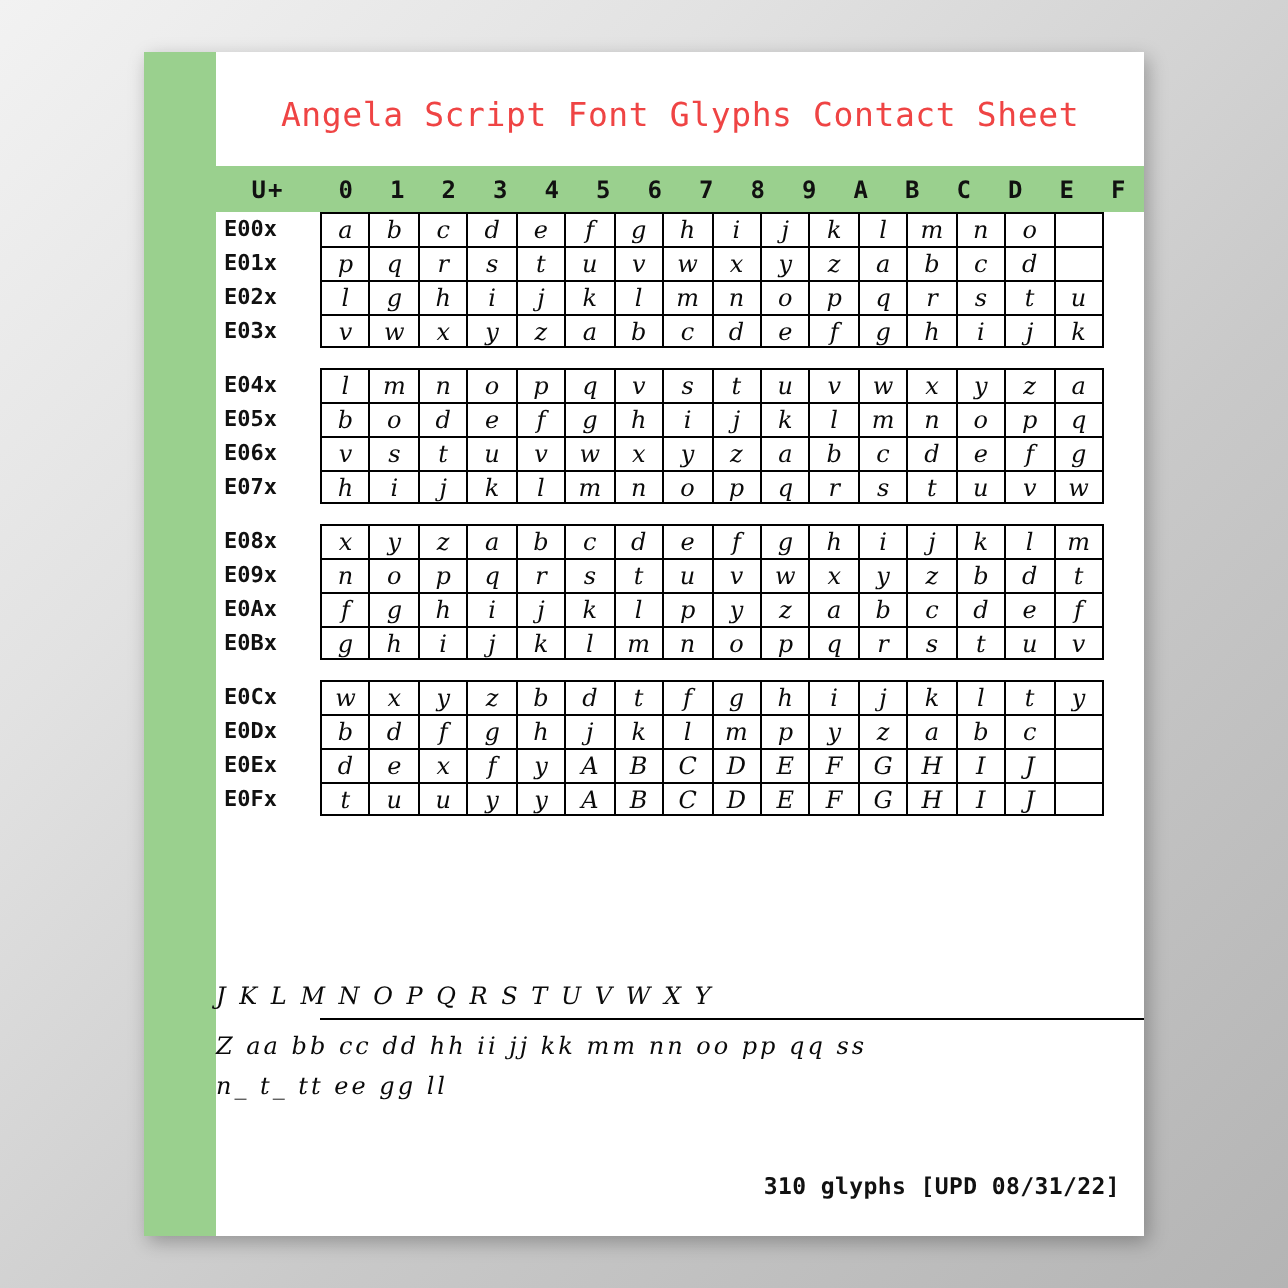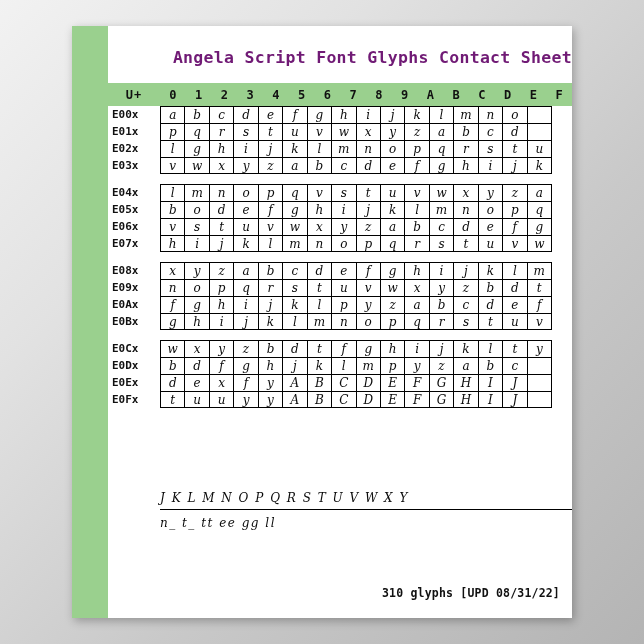--- a/index.html
+++ b/index.html
@@ -43,25 +43,25 @@
     height: 592px;
     background: #9ad08e;
   }
 
   
   .poster-title {
     position: absolute;
     left: 36px;
     top: 22px;
     width: 464px;
-    text-align: right;
+    text-align: center;
     font-size: 16.5px;
-    font-weight: bold;
+    font-weight: normal;
     letter-spacing: 0.3px;
-    color: #701a75;
+    color: #ef4444;
     white-space: nowrap;
   }
 
   
   .hex-header {
     position: absolute;
     left: 36px;
     top: 57px;
     width: 464px;
     height: 23px;
@@ -152,21 +152,20 @@
     left: 36px;
     top: 462px;
     width: 464px;
   }
   .tail-line {
     font-family: "DejaVu Serif", serif;
     font-style: italic;
     font-size: 12px;
     line-height: 20px;
     color: #0a0a0a;
-    padding-left: 52px;
     white-space: nowrap;
     letter-spacing: 1.5px;
   }
   .tail-rule {
     height: 1px;
     background: #000;
     margin-left: 52px;
     margin-top: 1px;
     margin-bottom: 3px;
   }
@@ -564,18 +563,19 @@
             <div class="cell">J</div>
             <div class="cell"> </div>
           </div>
         </div>
       </div>
     </div>
 
   <div class="tail-lines" id="tail-lines">
       <div class="tail-line">J K L M N O P Q R S T U V W X Y</div>
       <div class="tail-rule"></div>
+      <div class="tail-line">Z  aa  bb  cc  dd  hh  ii  jj  kk  mm  nn  oo  pp  qq  ss</div>
       <div class="tail-line">n_   t_      tt   ee    gg     ll</div>
     </div>
 
   <div class="footer">310 glyphs [UPD 08/31/22]</div>
 
 </div>
 
 </body></html>

